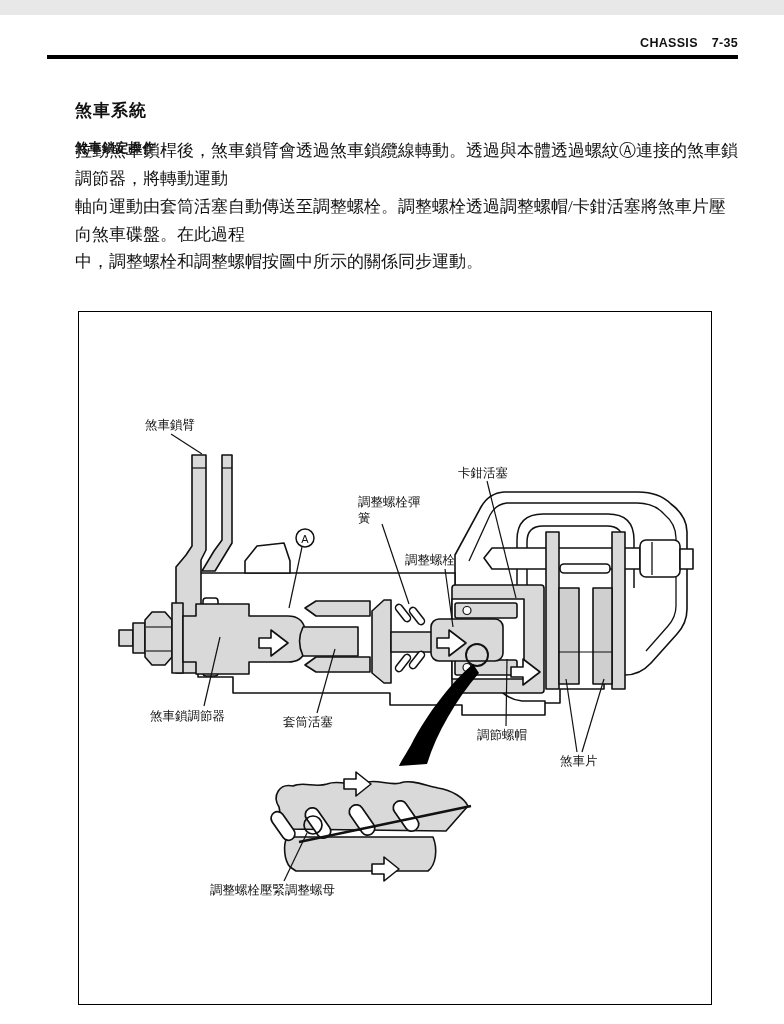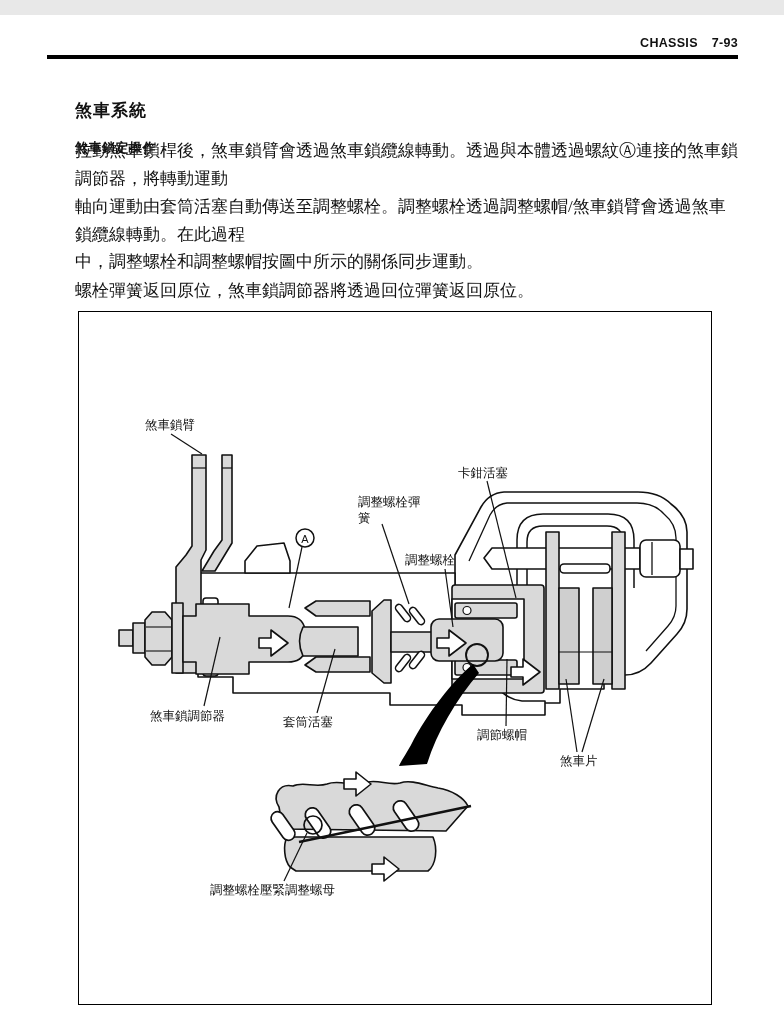--- a/index.html
+++ b/index.html
@@ -23,37 +23,36 @@
   svg text{font-family:"Liberation Serif","DejaVu Serif",serif;font-size:12.5px;fill:#111;}
   svg text.sm{font-size:11px;font-family:"Liberation Sans","DejaVu Sans",sans-serif;}
 </style>
 </head>
 <body>
 
 <div class="page">
 
   <div class="hdr">
     <span>CHASSIS</span>
-    <span>7-93</span>
+    <span>7-35</span>
   </div>
   <div class="hdr-rule"></div>
 
   <div class="doc-title">煞車系統</div>
   <div class="doc-subtitle">煞車鎖定操作</div>
 
   <div class="bodytext">
     <p>
       <span style="display:block">拉動煞車鎖桿後，煞車鎖臂會透過煞車鎖纜線轉動。透過與本體透過螺紋Ⓐ連接的煞車鎖調節器，將轉動運動</span>
     </p>
     <p>
-      <span style="display:block">軸向運動由套筒活塞自動傳送至調整螺栓。調整螺栓透過調整螺帽/煞車鎖臂會透過煞車鎖纜線轉動。在此過程</span>
+      <span style="display:block">軸向運動由套筒活塞自動傳送至調整螺栓。調整螺栓透過調整螺帽/卡鉗活塞將煞車片壓向煞車碟盤。在此過程</span>
       <span style="display:block">中，調整螺栓和調整螺帽按圖中所示的關係同步運動。</span>
     </p>
     <p>
-      <span style="display:block">螺栓彈簧返回原位，煞車鎖調節器將透過回位彈簧返回原位。</span>
     </p>
   </div>
 
   <div class="frame">
     <svg width="630" height="690" viewBox="79 297 630 690" fill="none" stroke="#111" stroke-width="1.6" stroke-linejoin="round">
 
       <g>
         <path fill="#fff" d="M455 540 L481 492 Q489 478 504 477 L638 477 Q659 477 671 489 Q687 501 687 517
           L687 594 Q687 608 677 619 L651 648 Q640 660 625 660 L604 660 L604 674 L560 674 L560 688 L524 688
           Q505 688 495 672 L477 650 L462 634 L455 620 Z"></path>

